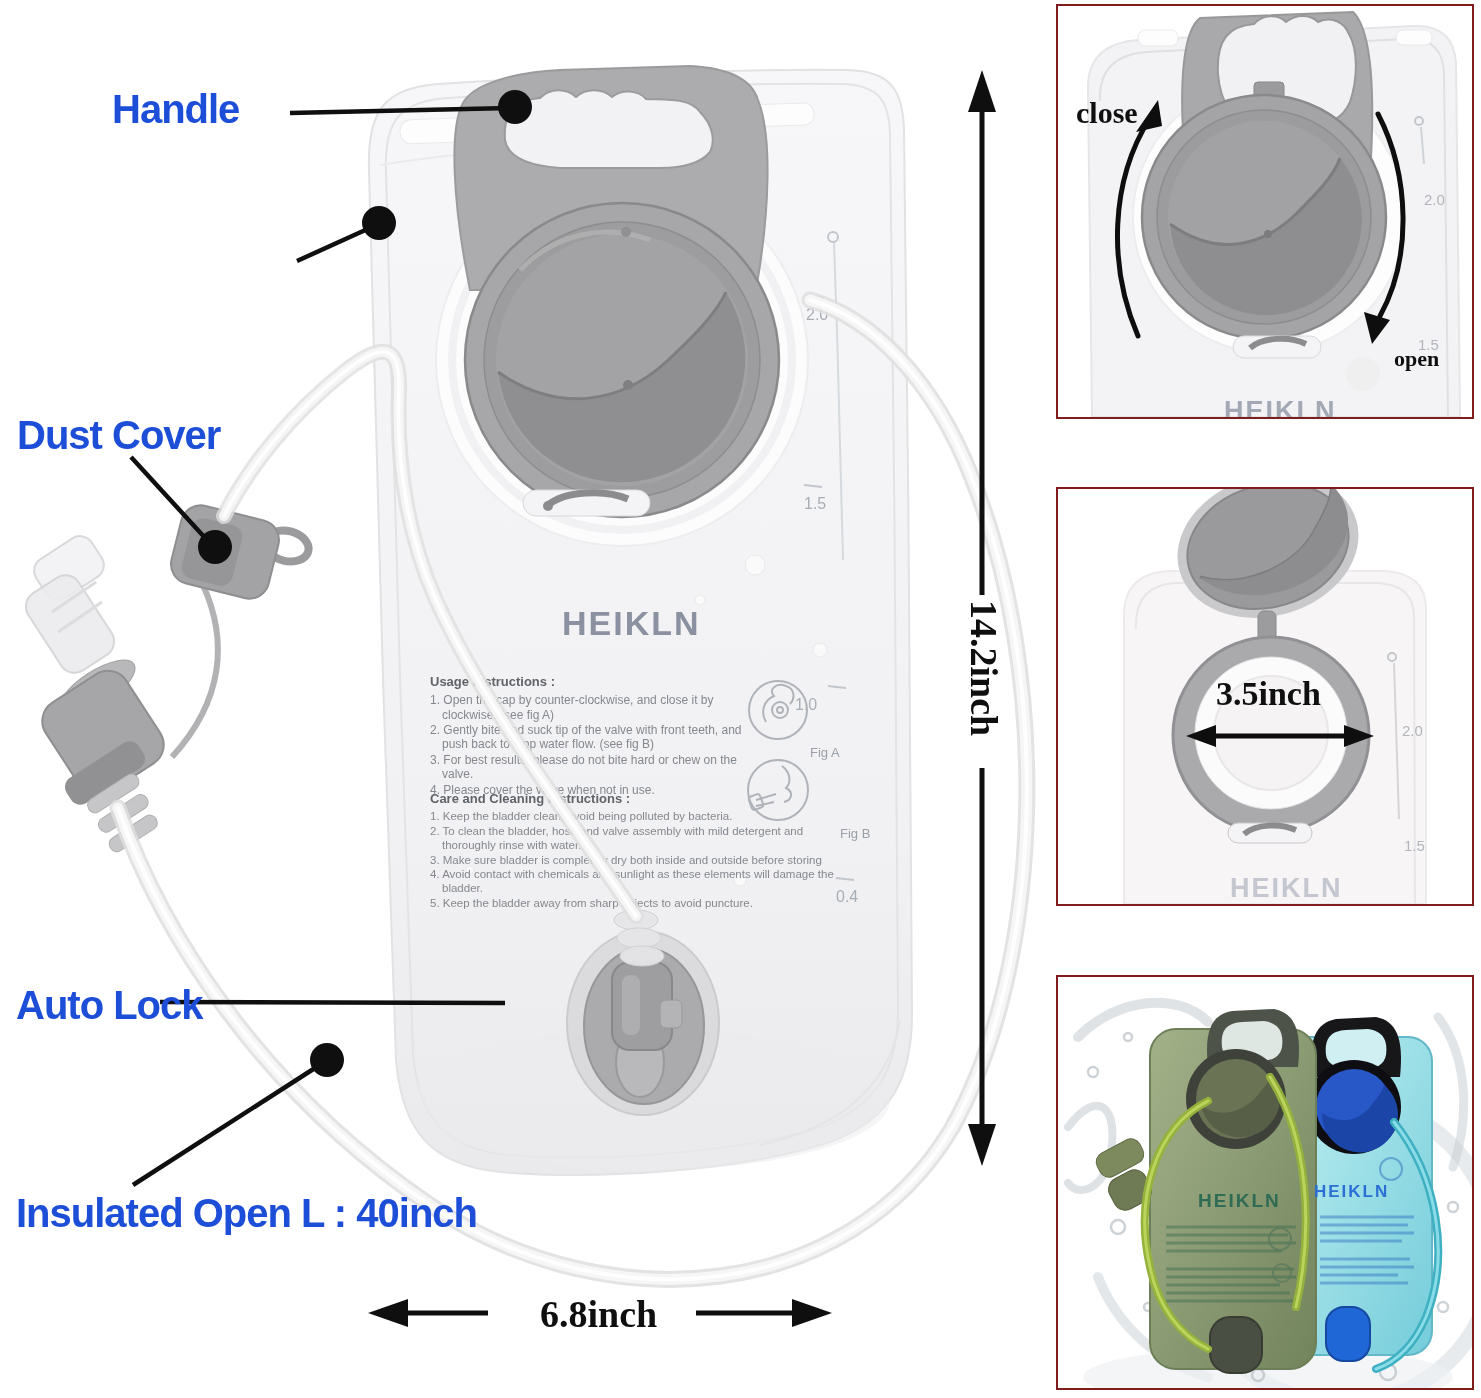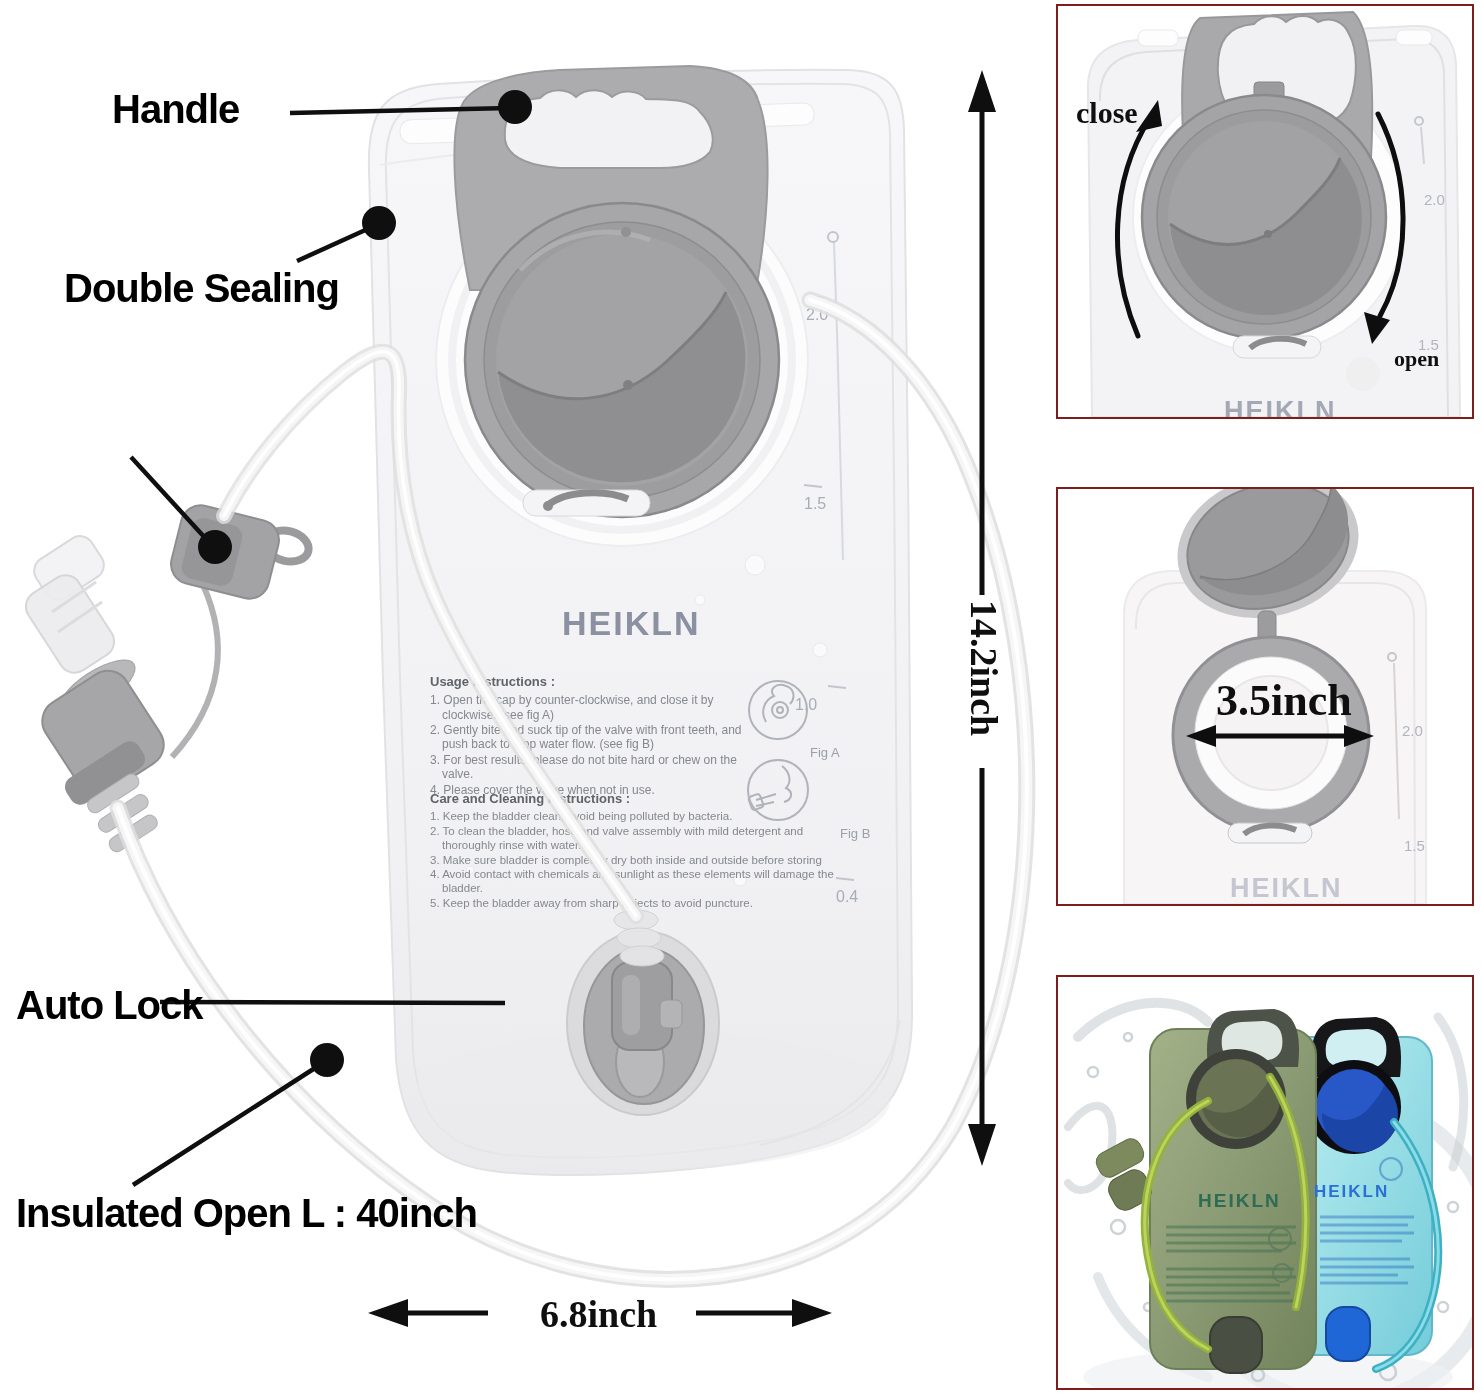--- a/index.html
+++ b/index.html
@@ -1,21 +1,21 @@
 <!DOCTYPE html>
 <html><head>
 <meta charset="utf-8">
 <style>
   html,body{margin:0;padding:0;background:#fff;}
   .canvas{position:relative;width:1481px;height:1398px;background:#ffffff;overflow:hidden;
           font-family:"Liberation Sans",sans-serif;}
   svg{display:block;}
   .abs{position:absolute;}
   
-  .lbl{position:absolute;font:700 40px/1.05 "Liberation Sans",sans-serif;color:#000000;
+  .lbl{position:absolute;font:700 40px/1.05 "Liberation Sans",sans-serif;color:#1d4ed8;
        letter-spacing:-1px;white-space:nowrap;z-index:6;}
   
   .dim{position:absolute;font-family:"Liberation Serif",serif;font-weight:700;color:#0f0f0f;
        white-space:nowrap;z-index:6;}
   .dim-v{writing-mode:vertical-rl;font-size:38px;}
   .dim-h{font-size:38px;}
   
   .brandmark{position:absolute;font:700 34px/1 "Liberation Sans",sans-serif;color:#8b91a0;
              letter-spacing:2px;z-index:2;}
   .ins-block{position:absolute;z-index:2;color:#84888e;}
@@ -231,21 +231,21 @@
     </g>
     <g stroke="#0f0f0f" stroke-width="5" fill="#0f0f0f">
       <line x1="400" y1="1313" x2="488" y2="1313"></line>
       <polygon points="368,1313 408,1299 408,1327" stroke="none"></polygon>
       <line x1="696" y1="1313" x2="796" y2="1313"></line>
       <polygon points="832,1313 792,1299 792,1327" stroke="none"></polygon>
     </g>
   </svg>
 
   <div class="lbl" style="left:112px;top:88px">Handle</div>
-  <div class="lbl" style="left:64px;top:267px">Double Sealing</div>
+  <div class="lbl" style="left:17px;top:414px">Dust Cover</div>
   <div class="lbl" style="left:16px;top:984px">Auto Lock</div>
   <div class="lbl" style="left:16px;top:1192px">Insulated Open L : 40inch</div>
 
   <div class="dim dim-v" style="left:962px;top:600px;height:170px">14.2inch</div>
   <div class="dim dim-h" style="left:540px;top:1292px">6.8inch</div>
 
   <div class="inset" style="top:4px">
     <svg width="414" height="411" viewBox="0 0 414 411">
       <path d="M 30,85 Q 28,38 80,34 L 355,20 Q 396,18 398,58 L 402,411 L 34,411 Z" fill="#f3f3f5" stroke="#e6e6e8" stroke-width="2"></path>
       <path d="M 42,95 Q 40,50 88,46 L 348,33 Q 384,31 386,66 L 390,411" fill="none" stroke="#e0e0e2" stroke-width="2"></path>
@@ -305,21 +305,21 @@
         <path d="M 186,345 C 198,335 222,334 238,341" fill="none" stroke="#8c8c8e" stroke-width="6"></path>
       </g>
       <g stroke="#0e0e0e" stroke-width="5" fill="#0e0e0e">
         <line x1="150" y1="247" x2="294" y2="247"></line>
         <polygon points="128,247 158,236 158,258" stroke="none"></polygon>
         <polygon points="316,247 286,236 286,258" stroke="none"></polygon>
       </g>
       <circle cx="334" cy="168" r="4" fill="none" stroke="#c4c8cc" stroke-width="2"></circle>
       <path d="M 336,174 L 341,330" stroke="#d8d4d6" stroke-width="2"></path>
     </svg>
-    <div class="inset-serif" style="left:158px;top:186px;font-size:44px">3.5inch</div>
+    <div class="inset-serif" style="left:158px;top:186px;font-size:34px">3.5inch</div>
     <div class="scalemark" style="left:344px;top:206px">2.0</div>
     <div class="scalemark" style="left:346px;top:321px">1.5</div>
     <div class="inset-brand" style="left:172px;top:386px;color:#c4c6d0">HEIKLN</div>
   </div>
 
   <div class="inset" style="top:975px">
     <svg width="414" height="411" viewBox="0 0 414 411">
       <defs>
         <linearGradient id="gradGreen" x1="0" y1="0" x2="1" y2="1">
           <stop offset="0" stop-color="#a3b189"></stop>

